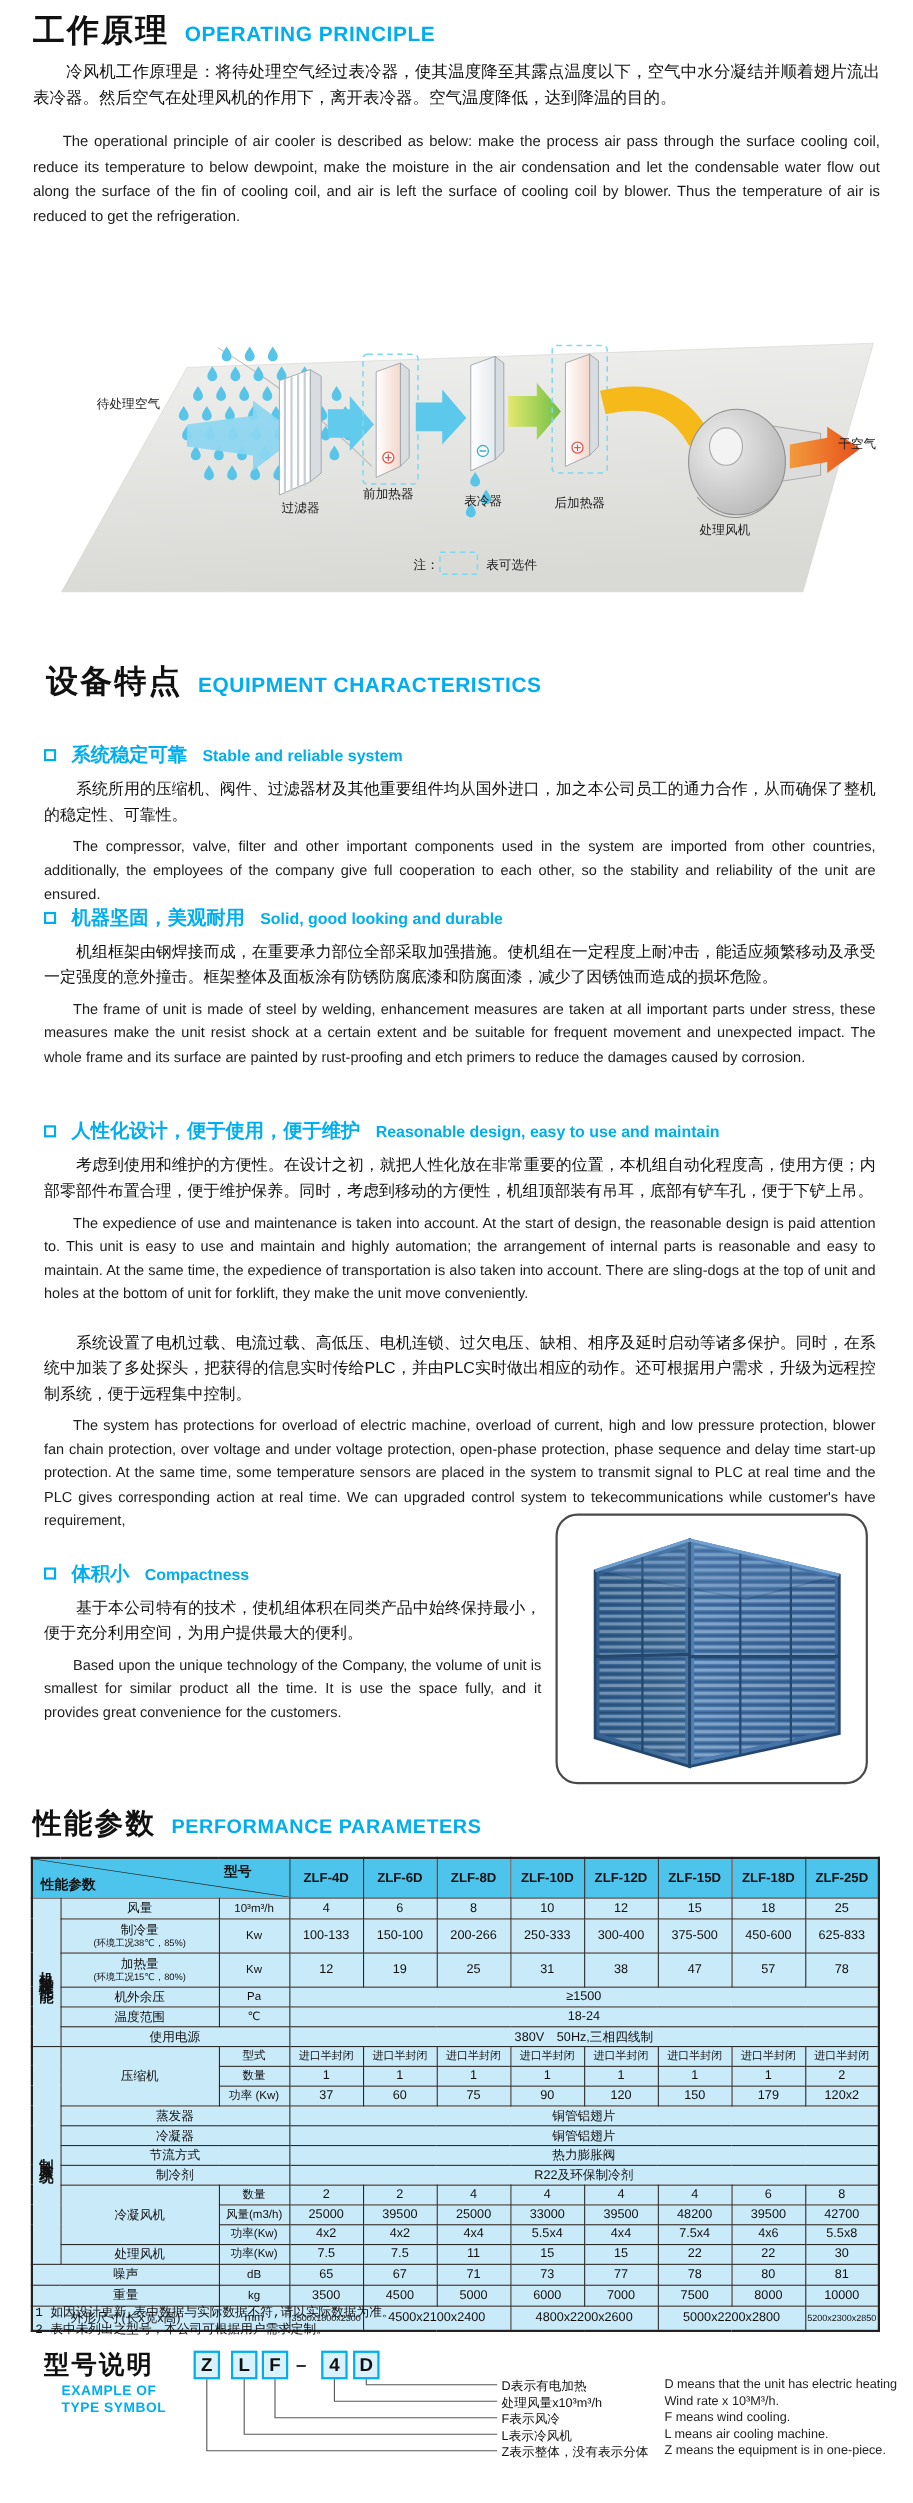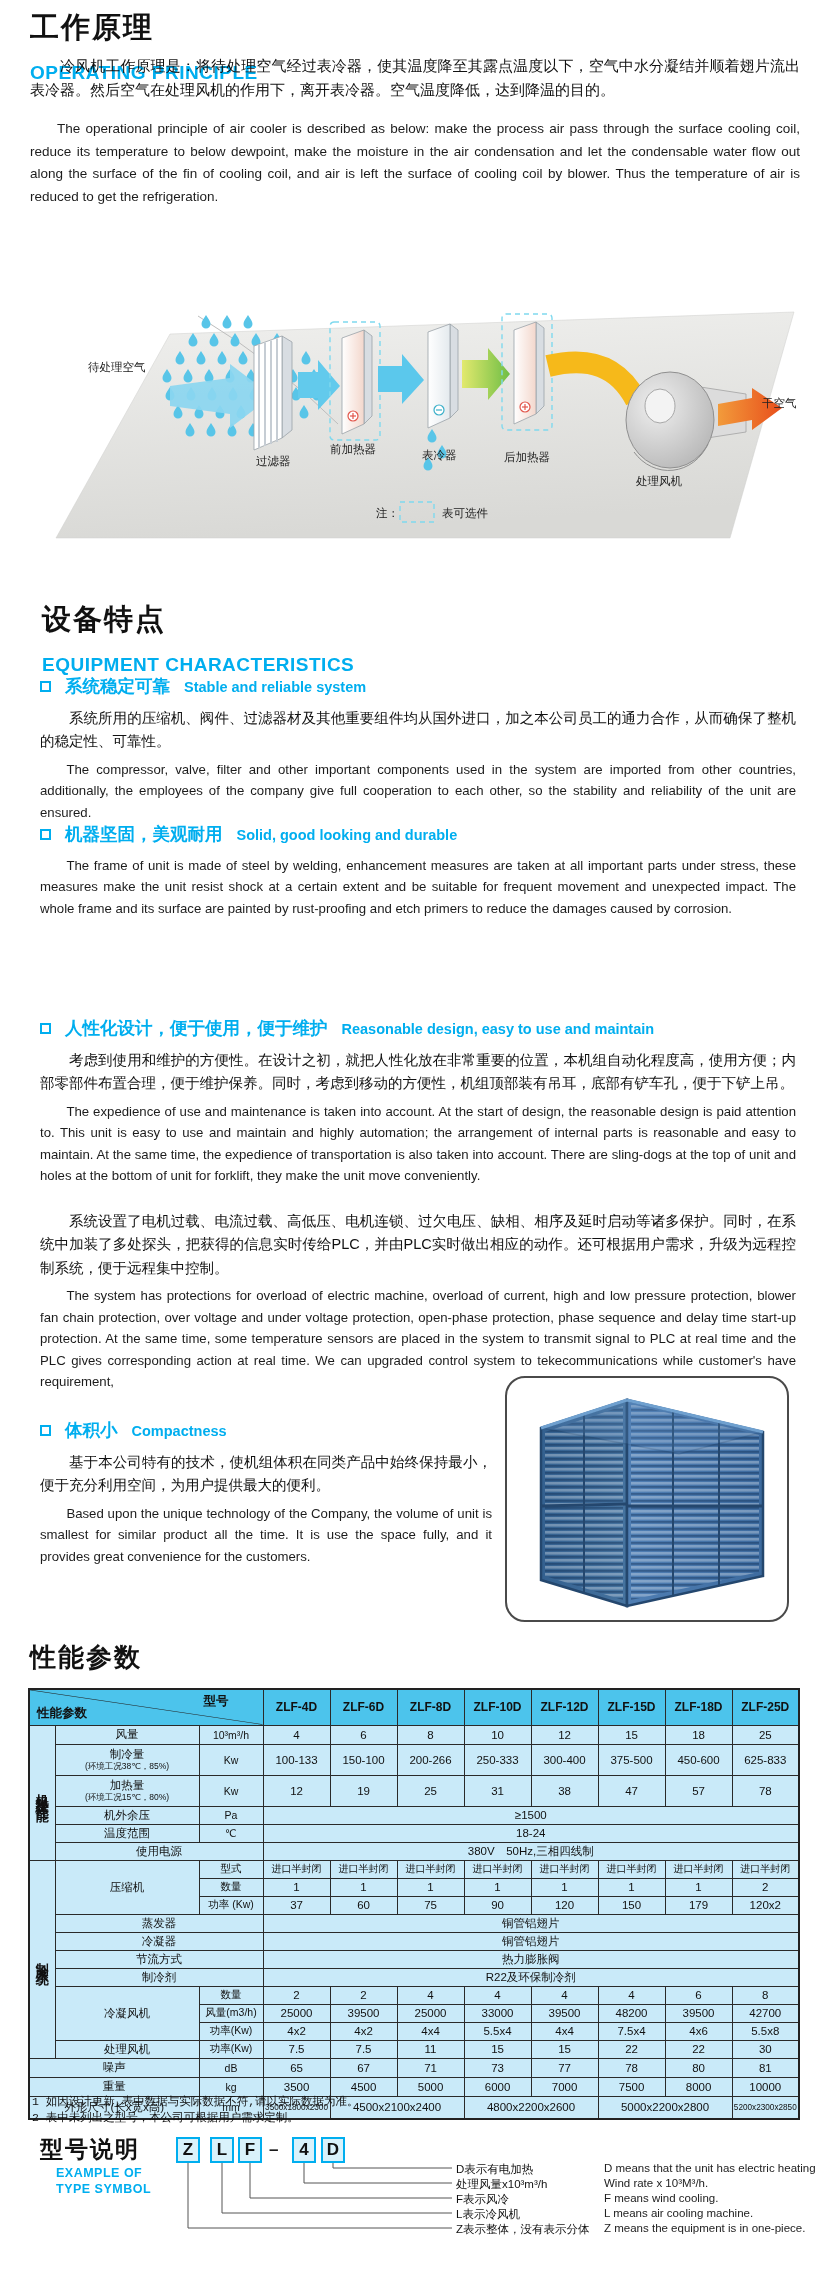--- a/index.html
+++ b/index.html
@@ -4,21 +4,21 @@
 <style>
   :root{ --accent:#00AEEF; --tableHeader:#4CC4EC; --tableBody:#C9EAF9; --ink:#1a1a1a; }
   *{margin:0;padding:0;box-sizing:border-box;}
   html,body{background:#fff;}
   body{
     width:830px;height:2275px;position:relative;overflow:hidden;
     font-family:"Liberation Sans","DejaVu Sans",sans-serif;color:var(--ink);
   }
   .abs{position:absolute;}
   
-  .sec-head{display:flex;align-items:baseline;gap:14px;flex-direction:column;}
+  .sec-head{display:flex;align-items:baseline;gap:14px;}
   .sec-head .zh{font-size:29px;font-weight:bold;color:#111;letter-spacing:2px;}
   .sec-head .en{font-size:19px;font-weight:bold;color:var(--accent);letter-spacing:0.5px;}
   
   .p-zh{font-size:15px;line-height:1.62;text-indent:2em;color:#111;text-align:justify;}
   .p-en{font-size:13.5px;line-height:1.68;text-indent:2em;color:#1c1c1c;text-align:justify;}
   
   .feat{left:40px;width:756px;}
   .feat-head{display:flex;align-items:baseline;gap:14px;margin-bottom:9px;}
   .feat-sq{width:11px;height:11px;border:2px solid var(--accent);display:inline-block;align-self:center;flex:0 0 auto;}
   .feat-zh{font-size:17.5px;font-weight:bold;color:var(--accent);}
@@ -229,20 +229,21 @@
   <p class="p-zh">系统所用的压缩机、阀件、过滤器材及其他重要组件均从国外进口，加之本公司员工的通力合作，从而确保了整机的稳定性、可靠性。</p>
   <p class="p-en">The compressor, valve, filter and other important components used in the system are imported from other countries, additionally, the employees of the company give full cooperation to each other, so the stability and reliability of the unit are ensured.</p>
 </div>
 
 <div class="abs feat" style="top:822px;">
   <div class="feat-head">
     <span class="feat-sq"></span>
     <span class="feat-zh">机器坚固，美观耐用</span>
     <span class="feat-en">Solid, good looking and durable</span>
   </div>
+  <p class="p-zh">机组框架由钢焊接而成，在重要承力部位全部采取加强措施。使机组在一定程度上耐冲击，能适应频繁移动及承受一定强度的意外撞击。框架整体及面板涂有防锈防腐底漆和防腐面漆，减少了因锈蚀而造成的损坏危险。</p>
   <p class="p-en">The frame of unit is made of steel by welding, enhancement measures are taken at all important parts under stress, these measures make the unit resist shock at a certain extent and be suitable for frequent movement and unexpected impact. The whole frame and its surface are painted by rust-proofing and etch primers to reduce the damages caused by corrosion.</p>
 </div>
 
 <div class="abs feat" style="top:1016px;">
   <div class="feat-head">
     <span class="feat-sq"></span>
     <span class="feat-zh">人性化设计，便于使用，便于维护</span>
     <span class="feat-en">Reasonable design, easy to use and maintain</span>
   </div>
   <p class="p-zh">考虑到使用和维护的方便性。在设计之初，就把人性化放在非常重要的位置，本机组自动化程度高，使用方便；内部零部件布置合理，便于维护保养。同时，考虑到移动的方便性，机组顶部装有吊耳，底部有铲车孔，便于下铲上吊。</p>

